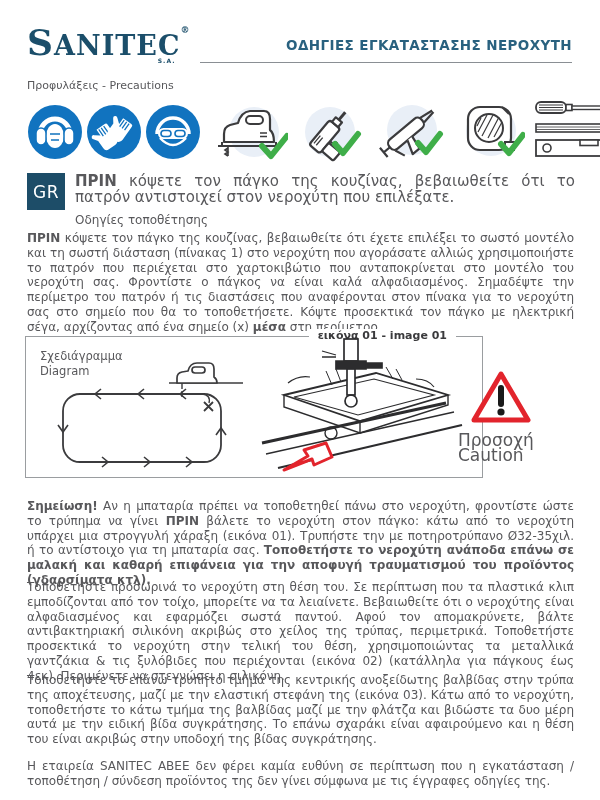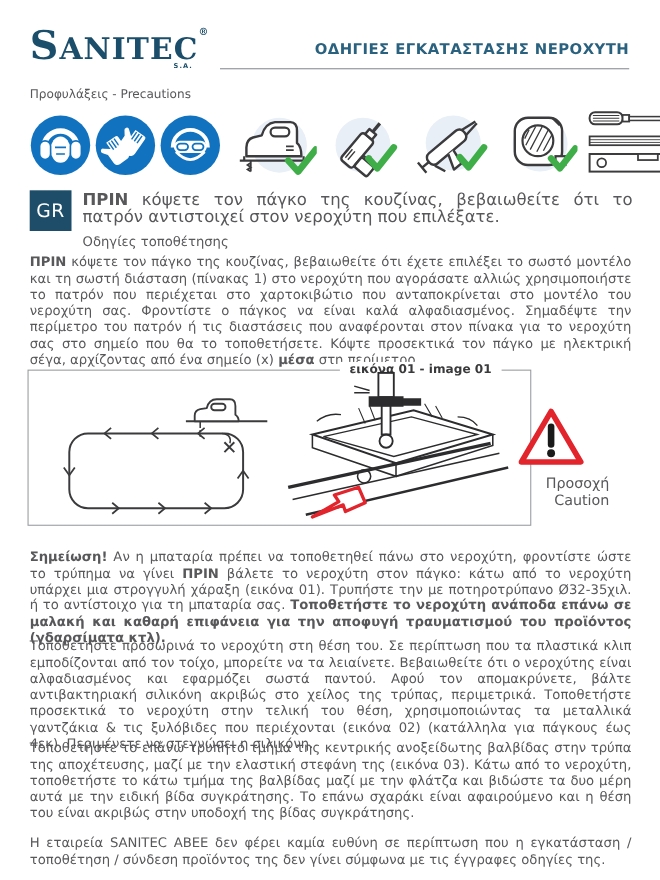--- a/index.html
+++ b/index.html
@@ -45,22 +45,22 @@
   #p3 { top:580px; }
   #p4 { top:673px; }
   #footer { top:759px; }
 
   
   .figure { position:absolute; left:25px; top:336px; width:458px; height:142px;
             border:1.5px solid #9a9da0; }
   .fig-caption { position:absolute; top:-8px; right:26px; background:#fff;
                  padding:0 9px; font-size:11px; font-weight:bold; color:#3a3a3c; }
   .fig-label { position:absolute; left:14px; top:12px; font-size:11.5px; line-height:15px; color:#58585b; }
-  .caution-label { position:absolute; left:408px; top:96px; width:120px; text-align:right;
-                   font-size:13px; line-height:15px; color:#58585b; }
+  .caution-label { position:absolute; left:432px; top:96px; width:120px; text-align:left;
+                   font-size:17px; line-height:15px; color:#58585b; }
   .fig-art { position:absolute; left:0; top:0; }
   .warn-tri { position:absolute; left:444px; top:32px; }
 </style>
 </head>
 <body>
 
 <div class="logo"><span>SANITEC</span><sup>®</sup><span class="sa">S.A.</span></div>
 <div class="doc-title">ΟΔΗΓΙΕΣ ΕΓΚΑΤΑΣΤΑΣΗΣ ΝΕΡΟΧΥΤΗ</div>
 <div class="title-rule"></div>
 
@@ -176,20 +176,24 @@
 
 <div class="gr-box">GR</div>
 <div class="gr-text"><span class="b">ΠΡΙΝ</span><span> κόψετε τον πάγκο της κουζίνας, βεβαιωθείτε ότι το πατρόν αντιστοιχεί στον νεροχύτη που επιλέξατε.</span></div>
 
 <div class="sub-heading">Οδηγίες τοποθέτησης</div>
 
 <div id="p1" class="para"><span class="b">ΠΡΙΝ</span><span> κόψετε τον πάγκο της κουζίνας, βεβαιωθείτε ότι έχετε επιλέξει το σωστό μοντέλο και τη σωστή διάσταση (πίνακας 1) στο νεροχύτη που αγοράσατε αλλιώς χρησιμοποιήστε το πατρόν που περιέχεται στο χαρτοκιβώτιο που ανταποκρίνεται στο μοντέλο του νεροχύτη σας. Φροντίστε ο πάγκος να είναι καλά αλφαδιασμένος. Σημαδέψτε την περίμετρο του πατρόν ή τις διαστάσεις που αναφέρονται στον πίνακα για το νεροχύτη σας στο σημείο που θα το τοποθετήσετε. Κόψτε προσεκτικά τον πάγκο με ηλεκτρική σέγα, αρχίζοντας από ένα σημείο (x) </span><span class="b">μέσα</span><span> στη περίμετρο.</span></div>
 
 <div class="figure">
   <div class="fig-caption">εικόνα 01 - image 01</div>
+  <div class="fig-label">
+    <span>Σχεδιάγραμμα</span><br>
+    <span>Diagram</span>
+  </div>
 
   <svg class="fig-art" width="547" height="139" viewBox="0 0 547 139">
 
     <g fill="none" stroke="#3b3b3d" stroke-width="1.8">
       <rect x="37" y="57" width="158" height="68" rx="17"></rect>
       <path d="M176,57 q9,1 7,9" stroke-width="1.4"></path>
     </g>
     <g fill="none" stroke="#3b3b3d" stroke-width="1.6">
       <path d="M75,52 l-6,5 6,5"></path>
         <path d="M118,52 l-6,5 6,5"></path>

